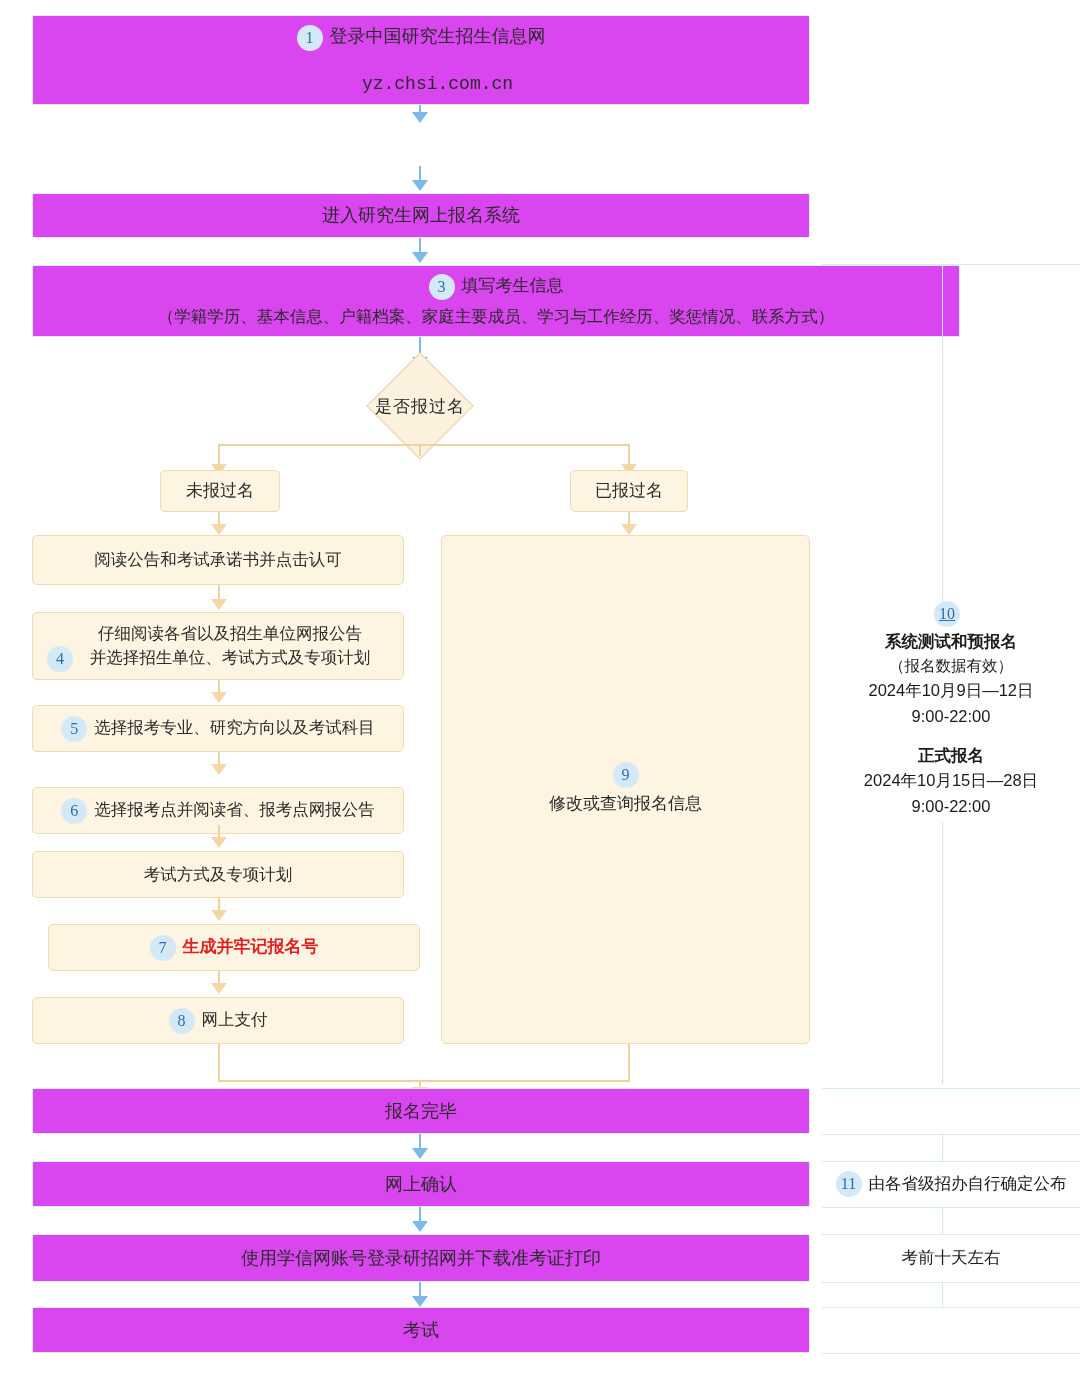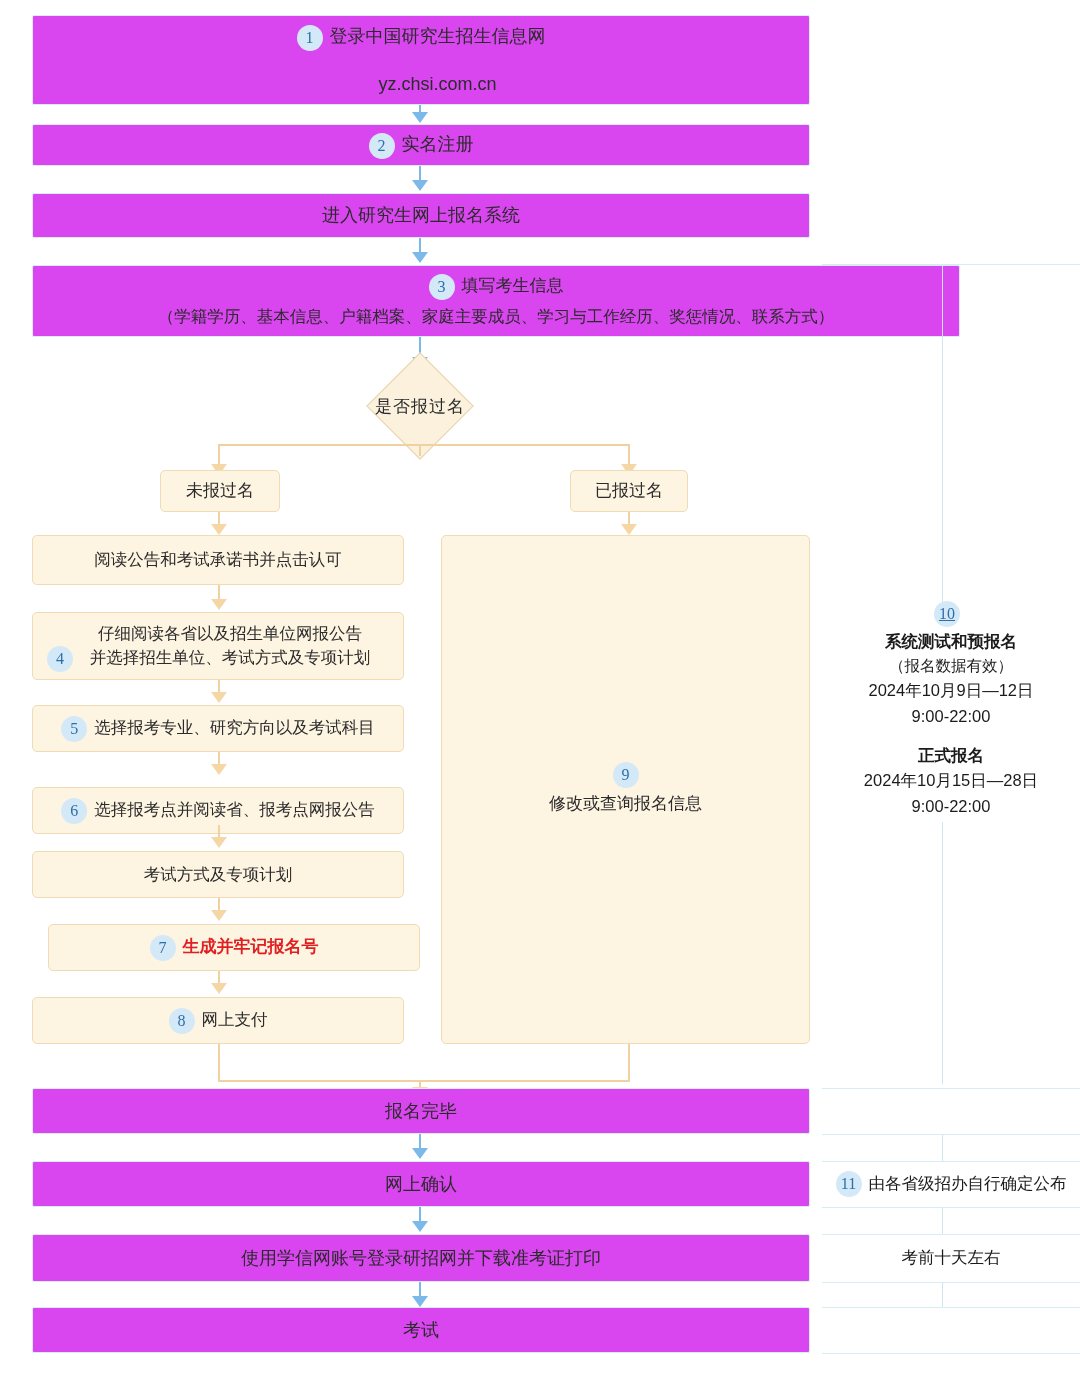--- a/index.html
+++ b/index.html
@@ -110,32 +110,27 @@
 </head>
 <body>
 
 <div id="root">
 
   <div class="box blue" style="left:32px; top:15px; width:778px; height:90px;">
     <div class="inner">
       <div class="t18" style="position:relative;">
         <span class="badge">1</span><span>登录中国研究生招生信息网</span>
       </div>
-      <div class="t18" style="margin-top:20px; padding-left:33px;">yz.chsi.com.cn</div>
+      <div class="t18" style="margin-top:20px; padding-left:33px;font-family:Liberation Mono, monospace;">yz.chsi.com.cn</div>
     </div>
   </div>
 
   <div class="seg vline-b" style="left:419px; top:105px; height:9px;"></div>
   <div class="arrow arrow-b" style="left:412px; top:112px;"></div>
 
-  <div class="box blue" style="left:32px; top:124px; width:778px; height:42px;">
-    <div class="inner t18">
-      <span class="badge">2</span><span>实名注册</span>
-    </div>
-  </div>
 
   <div class="seg vline-b" style="left:419px; top:166px; height:16px;"></div>
   <div class="arrow arrow-b" style="left:412px; top:180px;"></div>
 
   <div class="box blue" style="left:32px; top:193px; width:778px; height:45px;">
     <div class="inner t18">进入研究生网上报名系统</div>
   </div>
 
   <div class="seg vline-b" style="left:419px; top:238px; height:16px;"></div>
   <div class="arrow arrow-b" style="left:412px; top:252px;"></div>

